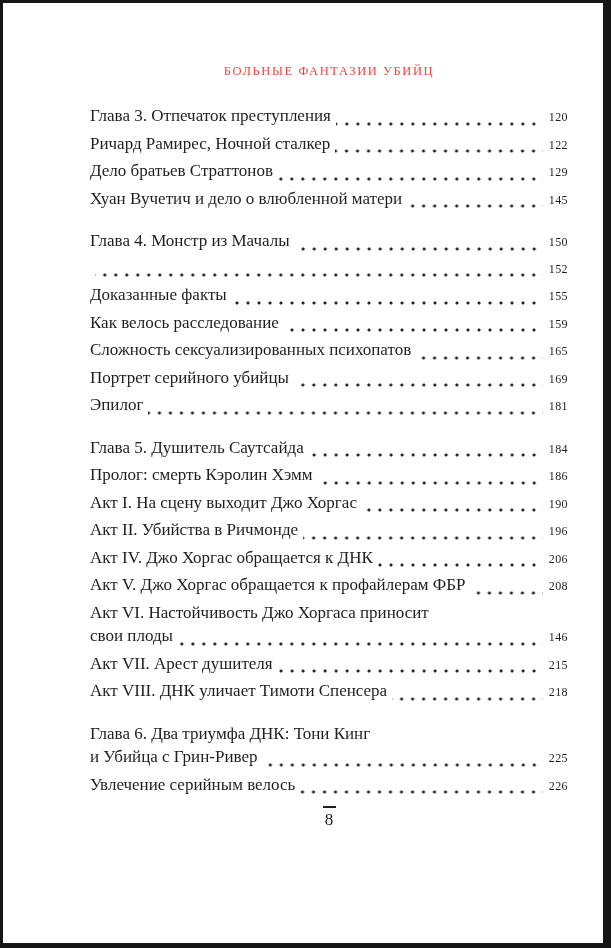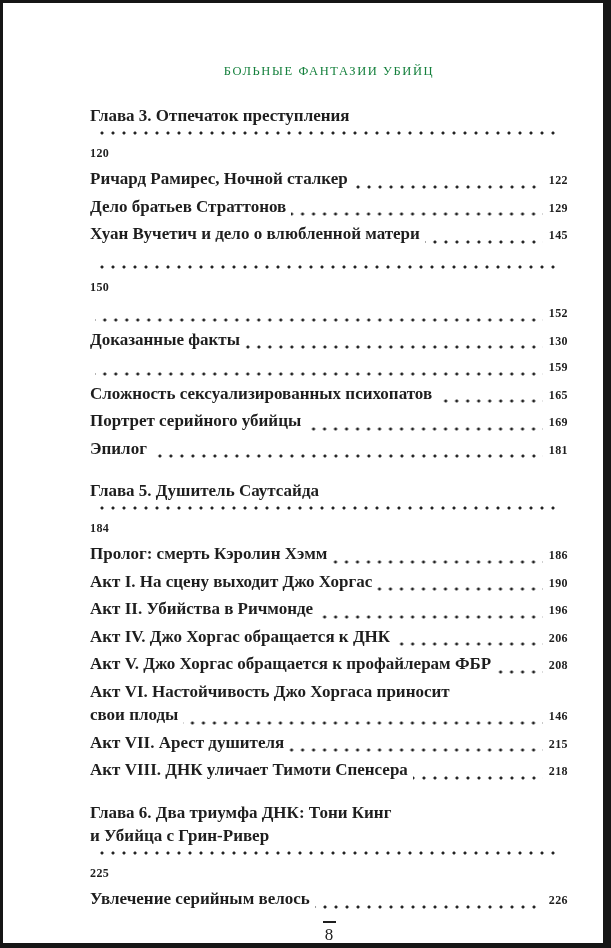--- a/index.html
+++ b/index.html
@@ -15,36 +15,35 @@
     font-family: "Liberation Serif", "DejaVu Serif", serif;
     color: #1e1e1e;
   }
   .page { padding: 0 35px 0 87px; }
 
   .running-head {
     margin-top: 61px;
     text-align: center;
     font-size: 12.5px;
     letter-spacing: 1.6px;
-    color: #15803d;
+    color: #ef4444;
     line-height: 15px;
   }
 
   .toc { margin-top: 24px; }
   .sec { margin-top: 15px; }
   .sec:first-child { margin-top: 0; }
 
   .row {
     display: flex;
     align-items: baseline;
     line-height: 26.5px;
     font-size: 17px;
-    font-weight: bold;
-  }
-  .row.chapter { font-weight: bold; flex-direction: column; }
+  }
+  .row.chapter { font-weight: normal; }
   .row.cont { margin-top: -3px; }
 
   .t { flex: 0 1 auto; white-space: nowrap; }
 
   .leader {
     flex: 1 1 10px;
     min-width: 10px;
     align-self: stretch;
     position: relative;
   }
@@ -108,33 +107,35 @@
       </div>
       <div class="row">
         <span class="t">Хуан Вучетич и дело о влюбленной матери</span>
         <span class="leader"></span>
         <span class="num">145</span>
       </div>
     </section>
 
     <section class="sec">
       <div class="row chapter">
+        <span class="t">Глава 4. Монстр из Мачалы</span>
         <span class="leader"></span>
         <span class="num">150</span>
       </div>
       <div class="row">
         <span class="leader"></span>
         <span class="num">152</span>
       </div>
       <div class="row">
         <span class="t">Доказанные факты</span>
         <span class="leader"></span>
-        <span class="num">130</span>
-      </div>
-      <div class="row">
+        <span class="num">155</span>
+      </div>
+      <div class="row">
+        <span class="t">Как велось расследование</span>
         <span class="leader"></span>
         <span class="num">159</span>
       </div>
       <div class="row">
         <span class="t">Сложность сексуализированных психопатов</span>
         <span class="leader"></span>
         <span class="num">165</span>
       </div>
       <div class="row">
         <span class="t">Портрет серийного убийцы</span>

